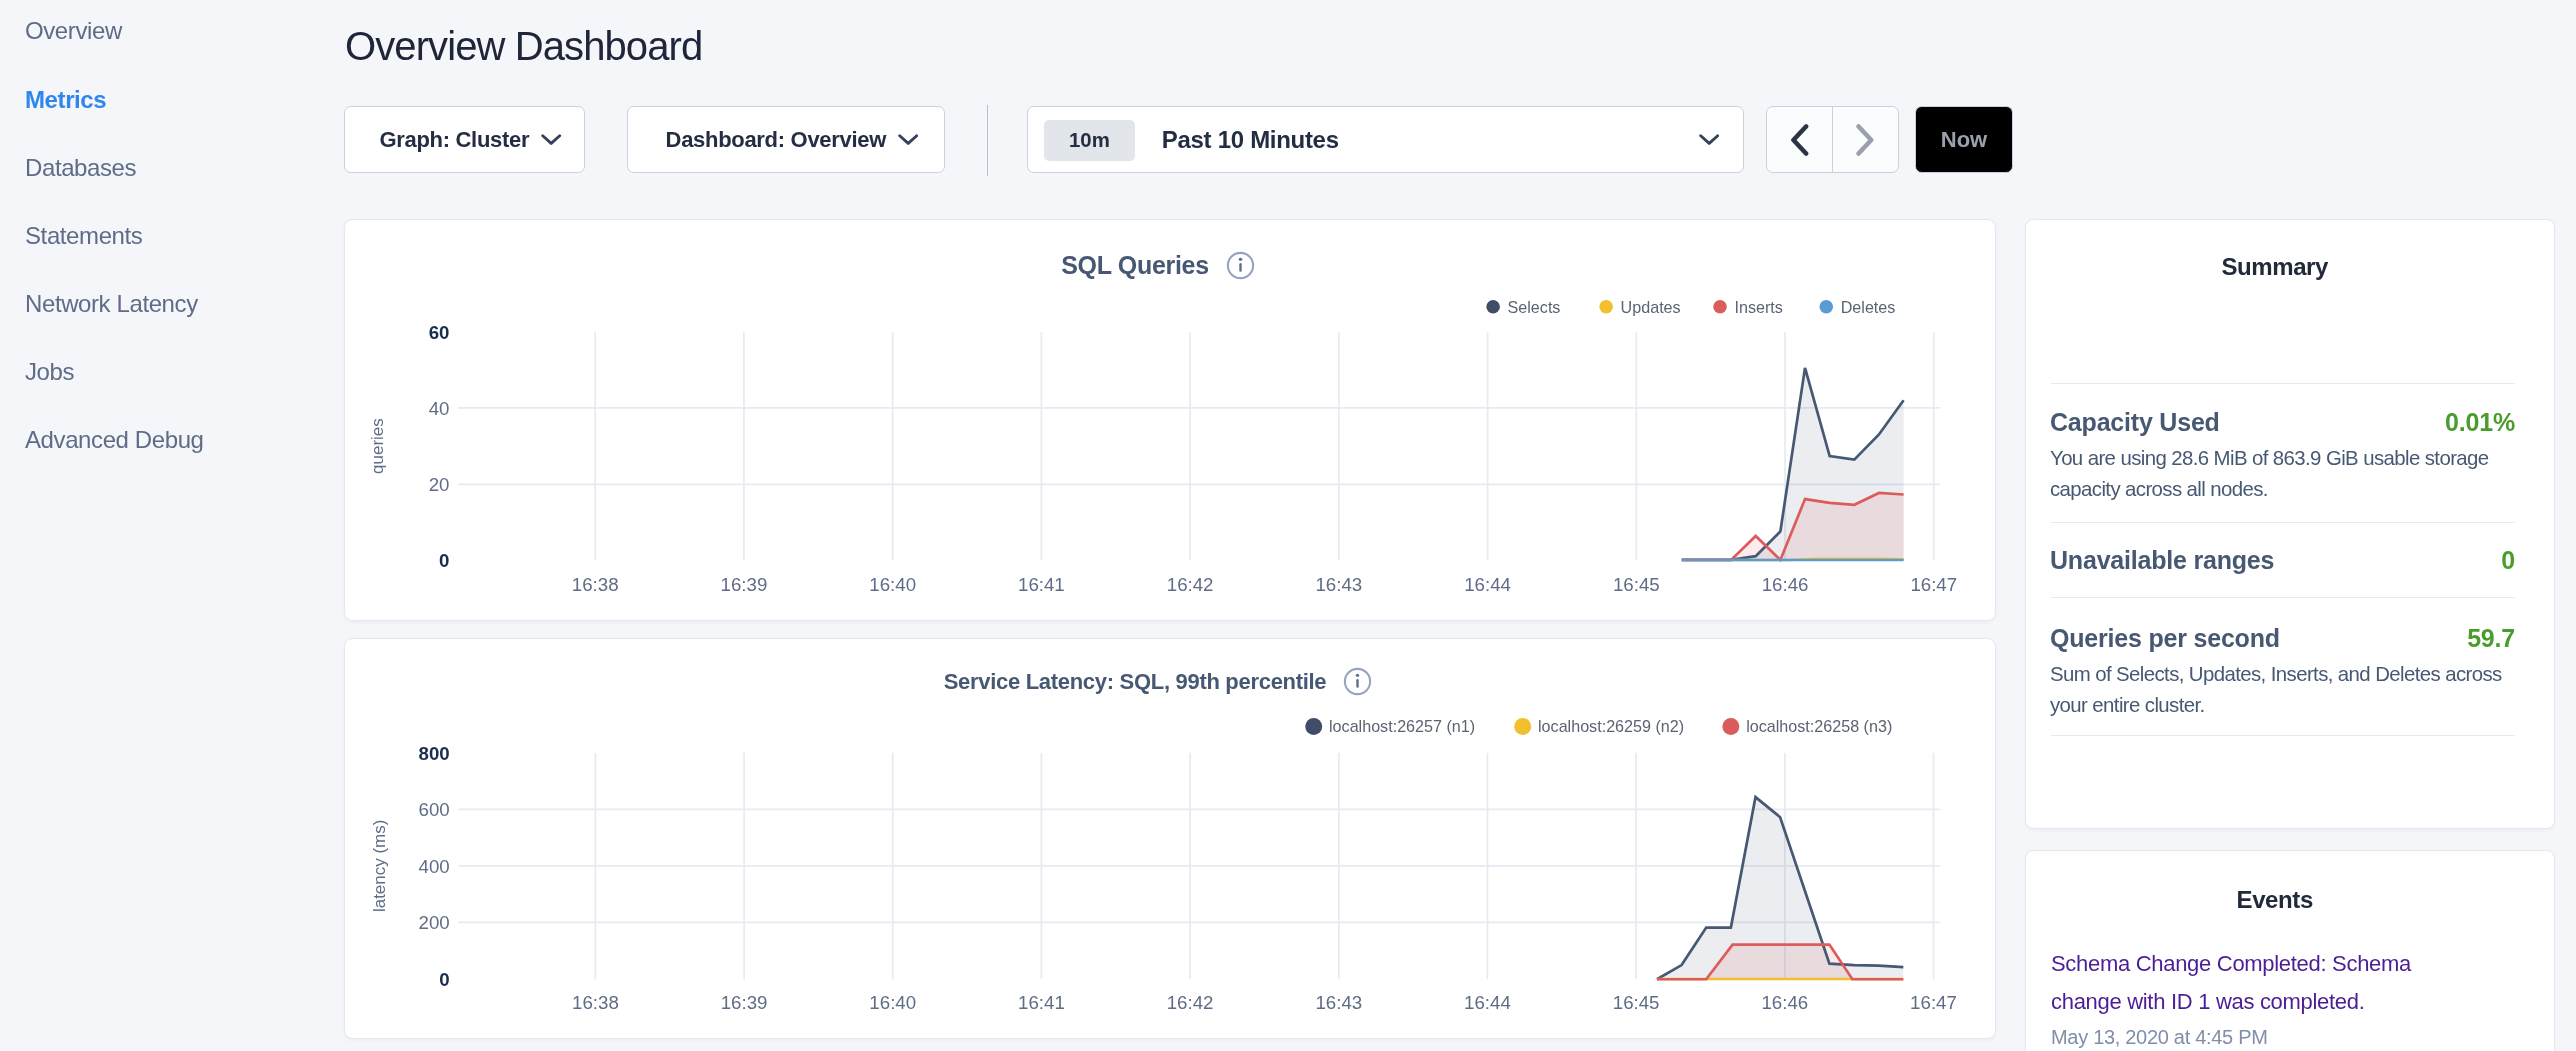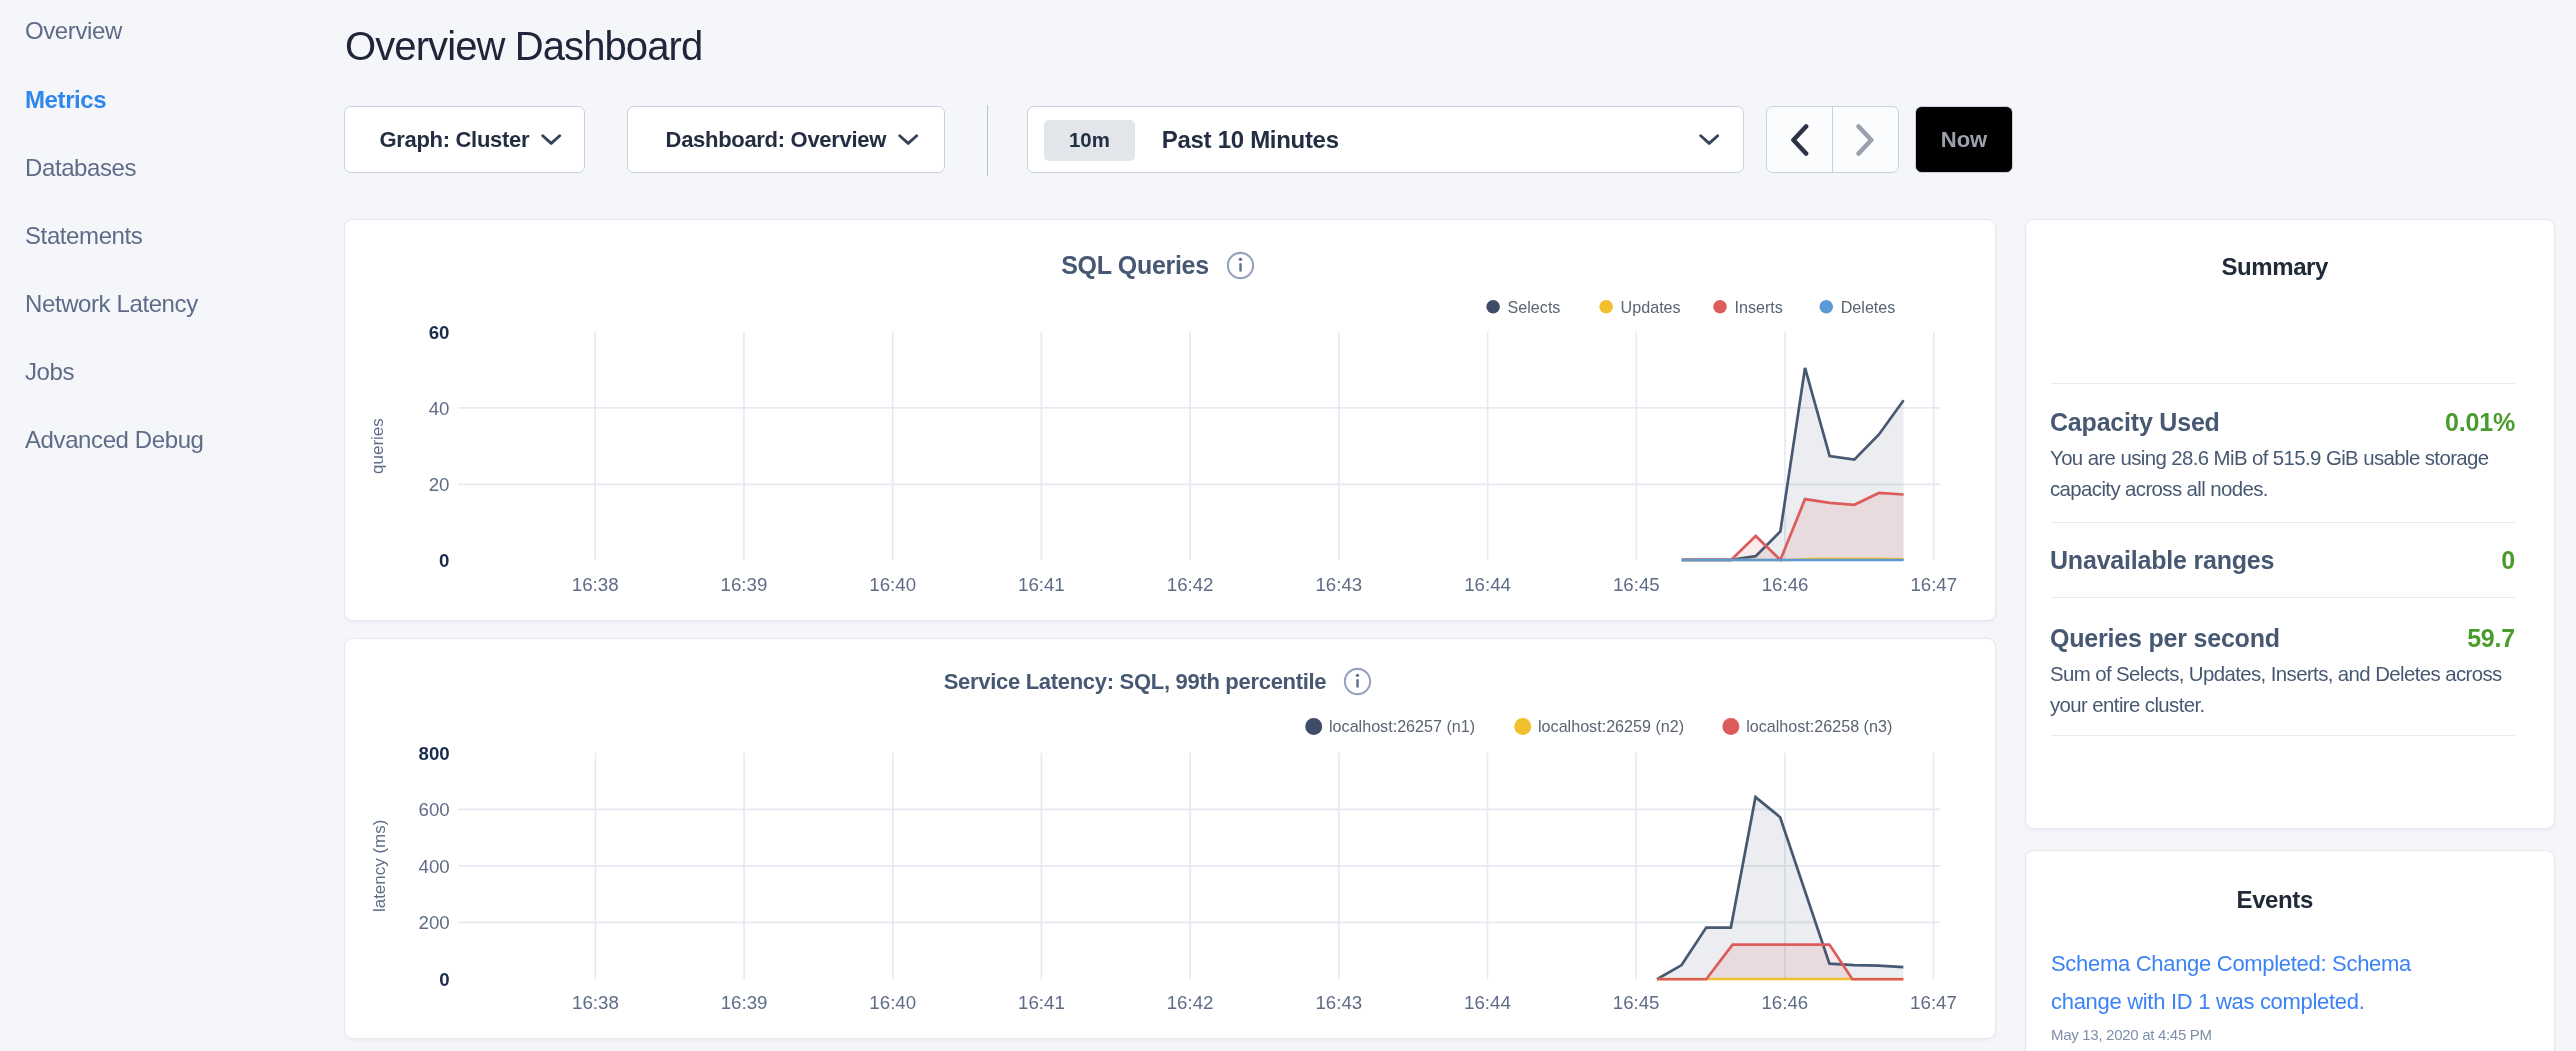--- a/index.html
+++ b/index.html
@@ -172,33 +172,33 @@
 </svg>
 </div>
 
 <div class="card" style="left:2025px;top:219px;width:530px;height:610px;">
   <div class="abs" style="left:0;width:100%;top:47px;transform:translateY(-50%);text-align:center;margin-left:-15.3px;font-size:24px;letter-spacing:-0.4px;font-weight:700;color:#202a39;">Summary</div>
   <div class="divider" style="top:163px;"></div>
   <div class="abs" style="left:24px;right:39px;top:202px;transform:translateY(-50%);display:flex;">
     <span class="sumlabel">Capacity Used</span>
     <span class="sumvalue" style="margin-left:auto;">0.01%</span>
   </div>
-  <div class="abs sumpara" style="left:24px;top:223px;width:459px;">You are using 28.6 MiB of 515.9 GiB usable storage capacity across all nodes.</div>
+  <div class="abs sumpara" style="left:24px;top:223px;width:459px;">You are using 28.6 MiB of 863.9 GiB usable storage capacity across all nodes.</div>
   <div class="divider" style="top:302px;"></div>
   <div class="abs" style="left:24px;right:39px;top:340px;transform:translateY(-50%);display:flex;">
     <span class="sumlabel">Unavailable ranges</span>
     <span class="sumvalue" style="margin-left:auto;">0</span>
   </div>
   <div class="divider" style="top:377px;"></div>
   <div class="abs" style="left:24px;right:39px;top:418px;transform:translateY(-50%);display:flex;">
     <span class="sumlabel">Queries per second</span>
     <span class="sumvalue" style="margin-left:auto;">59.7</span>
   </div>
   <div class="abs sumpara" style="left:24px;top:439px;width:459px;">Sum of Selects, Updates, Inserts, and Deletes across your entire cluster.</div>
   <div class="divider" style="top:515px;"></div>
 </div>
 
 <div class="card" style="left:2025px;top:850px;width:530px;height:340px;">
   <div class="abs" style="left:0;width:100%;top:49px;transform:translateY(-50%);text-align:center;margin-left:-15.3px;font-size:24px;letter-spacing:-0.4px;font-weight:700;color:#202a39;">Events</div>
-  <div class="abs" style="left:25px;top:94px;width:425px;font-size:22px;letter-spacing:-0.3px;color:#3b82f6;line-height:38px;">Schema Change Completed: Schema change with ID 1 was completed.</div>
-  <div class="abs" style="left:25px;top:175px;font-size:15px;letter-spacing:-0.3px;color:#7f8fa9;">May 13, 2020 at 4:45 PM</div>
+  <div class="abs" style="left:25px;top:94px;width:425px;font-size:22px;letter-spacing:-0.3px;color:#4c1d95;line-height:38px;">Schema Change Completed: Schema change with ID 1 was completed.</div>
+  <div class="abs" style="left:25px;top:175px;font-size:20px;letter-spacing:-0.3px;color:#7f8fa9;">May 13, 2020 at 4:45 PM</div>
 </div>
 
 
 </body></html>

